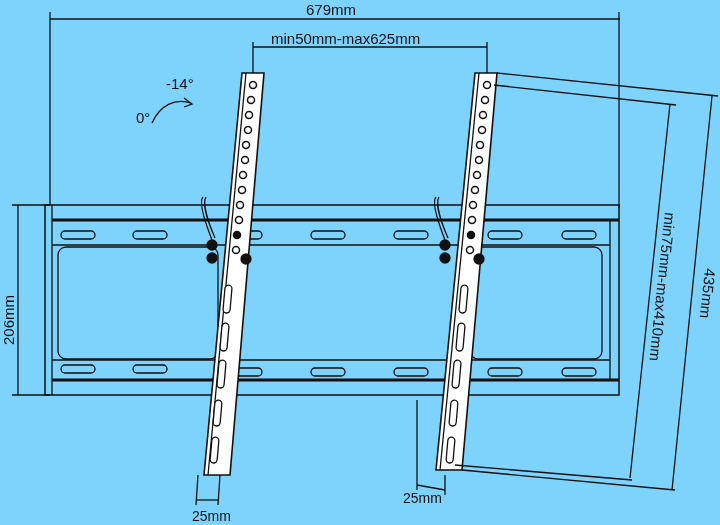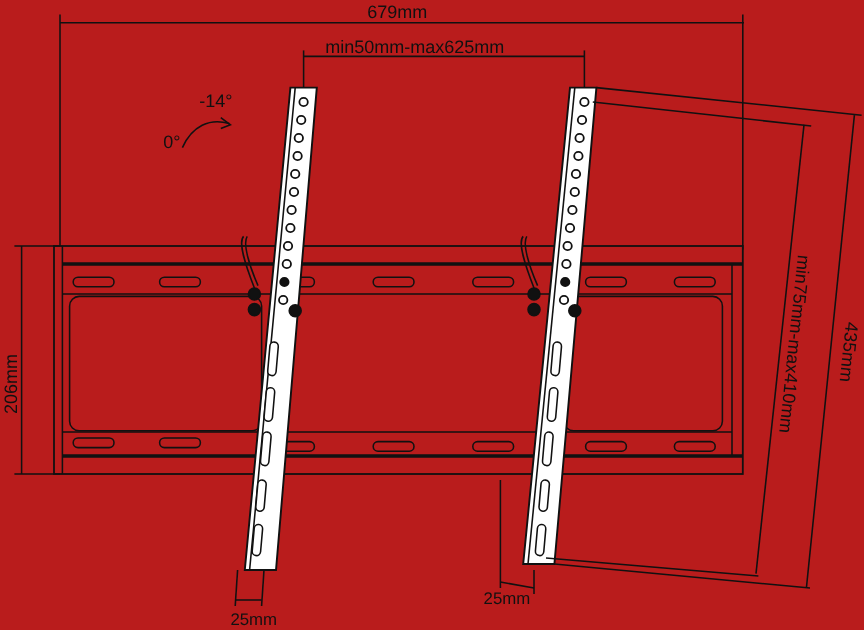--- a/index.html
+++ b/index.html
@@ -1,16 +1,16 @@
 <!DOCTYPE html>
 <html><head>
 <meta charset="utf-8">
 <style>
   html,body{margin:0;padding:0;background:#ffffff;}
-  #stage{position:relative;width:720px;height:525px;overflow:hidden;background:#b91c1c;}
+  #stage{position:relative;width:720px;height:525px;overflow:hidden;background:#7dd3fc;}
   svg{position:absolute;left:0;top:0;}
   .dim-text{font-family:"Liberation Sans",sans-serif;font-size:15px;fill:#111;}
   .small-text{font-family:"Liberation Sans",sans-serif;font-size:14px;fill:#111;}
 </style>
 </head>
 <body>
 
 <div id="stage">
 <svg width="720" height="525" viewBox="0 0 720 525">
   <g stroke="#111" fill="none" stroke-width="1.3">

